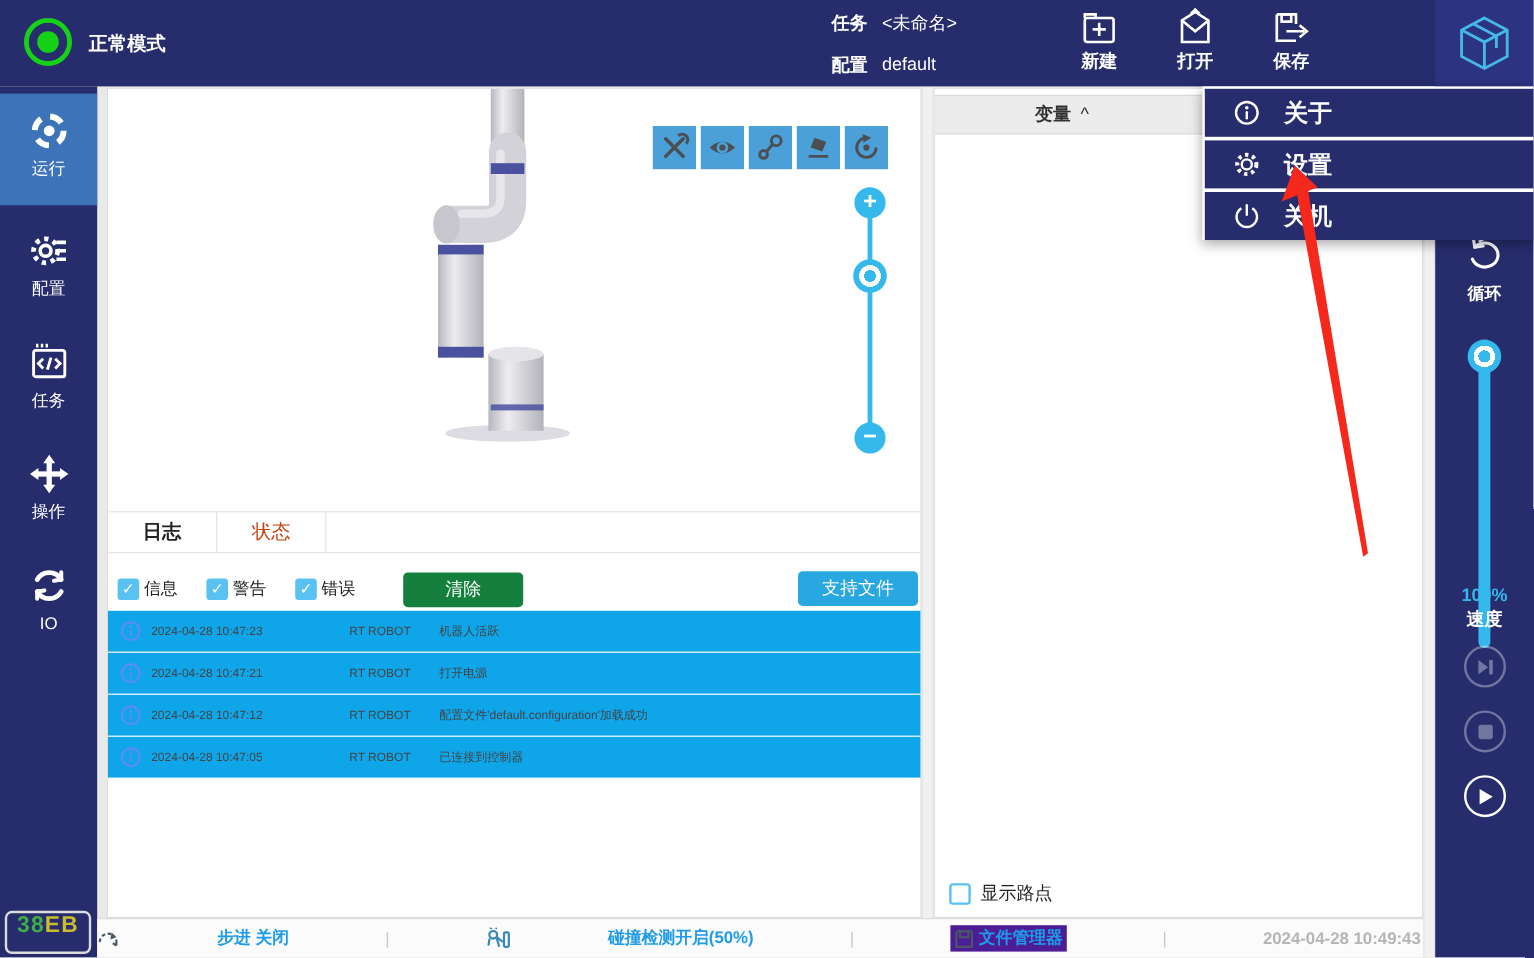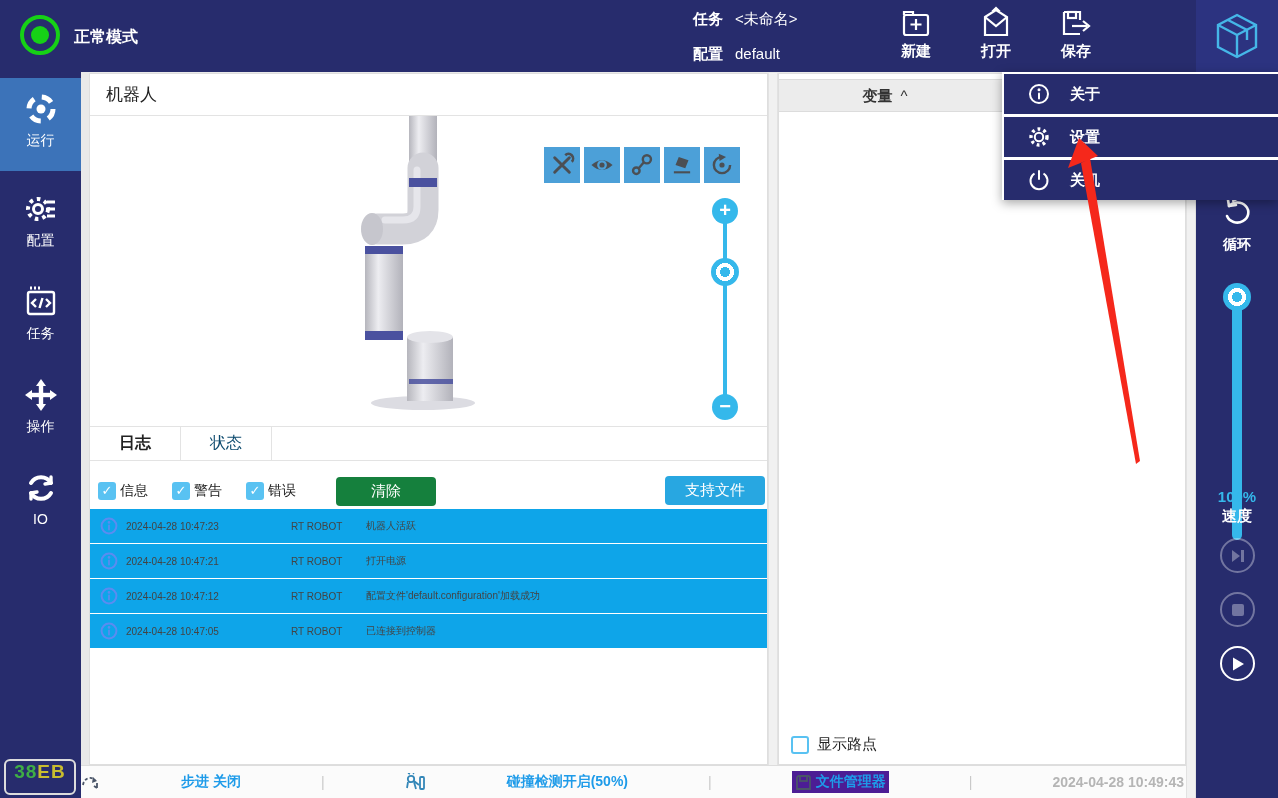--- a/index.html
+++ b/index.html
@@ -20,21 +20,21 @@
   .tb-action { position:absolute; top:6px; width:64px; text-align:center; color:#fff; cursor:pointer; }
   .tb-action .lbl { font-size:15px; font-weight:bold; margin-top:2px; }
   .tb-action svg { margin:0 auto; }
   .logo-tile { position:absolute; right:0; top:0; width:82px; height:72px; background:#2c3380;
                display:flex; align-items:center; justify-content:center; }
 
   
   .menu { position:absolute; left:1002px; top:72px; width:276px; background:#fff;
           padding:2px 0 0 2px; box-shadow:0 3px 10px rgba(0,0,0,.35); z-index:50; }
   .menu-item { height:40px; background:#272c6d; color:#fff; display:flex; align-items:center;
-               gap:20px; padding-left:24px; margin-bottom:3px; font-size:15px; font-weight:bold; cursor:pointer; }
+               gap:20px; padding-left:24px; margin-bottom:3px; font-size:20px; font-weight:bold; cursor:pointer; }
   .menu-item:last-child { margin-bottom:0; }
 
   .annotation-arrow { position:absolute; left:0; top:0; width:1278px; height:798px;
                       pointer-events:none; z-index:60; }
 
   
   .lsidebar { position:absolute; left:0; top:72px; width:81px; height:726px; background:#272c6d; }
   .nav-item { position:absolute; left:0; width:81px; height:93px; text-align:center; color:#fff; cursor:pointer; }
   .nav-item.active { background:#3c73b9; }
   .nav-item svg { margin:14px auto 6px auto; }
@@ -60,21 +60,21 @@
           color:#fff; font-size:20px; font-weight:bold; text-align:center; line-height:24px; cursor:pointer; }
   .zbtn.plus { top:0; } .zbtn.minus { top:196px; }
   .zknob { position:absolute; left:0; top:60px; width:28px; height:28px; border-radius:50%; cursor:pointer;
            background:radial-gradient(circle, #35b8eb 0 5px, #ffffff 5px 9px, #35b8eb 9px 14px); }
 
   .tabs-row { position:absolute; left:0; top:352px; width:677px; height:35px;
               border-top:1px solid #e3e3e3; border-bottom:1px solid #e3e3e3; display:flex; }
   .tab { width:91px; height:100%; display:flex; align-items:center; justify-content:center;
          font-size:16px; border-right:1px solid #e3e3e3; cursor:pointer; }
   .tab.active { font-weight:bold; color:#222; }
-  .tab.inactive { color:#0c4a6e; }
+  .tab.inactive { color:#c2410c; }
 
   .filter-row { position:absolute; left:0; top:399px; width:677px; height:36px;
                 display:flex; align-items:center; }
   .cb-group { display:flex; align-items:center; gap:4px; margin-left:8px; width:66px; }
   .cbx { width:18px; height:18px; border-radius:3px; background:#59c2f2; color:#fff; font-size:13px;
          text-align:center; line-height:18px; cursor:pointer; }
   .cb-lbl { font-size:14px; color:#222; }
   .btn { height:29px; border-radius:4px; color:#fff; font-size:15px; border:none;
          display:flex; align-items:center; justify-content:center; cursor:pointer; }
   .btn.clear { width:100px; margin-left:24px; background:#15803d; }
@@ -250,21 +250,20 @@
     </span>
     <div class="lbl">IO</div>
   </div>
   <div class="hex-badge">
     <span class="g">38</span>
       <span class="y">EB</span>
   </div>
 </div>
 
 <div class="main-panel">
-  <div class="panel-title">机器人</div>
 
   <div class="robot-view">
     <svg class="robot-svg" width="300" height="300" viewBox="0 0 300 300">
       <defs>
         <linearGradient id="tubeH" x1="0" y1="0" x2="1" y2="0">
           <stop offset="0" stop-color="#b6b6bd"></stop>
             <stop offset="0.35" stop-color="#ededf1"></stop>
             <stop offset="1" stop-color="#b2b2ba"></stop>
         </linearGradient>
         <linearGradient id="tubeV" x1="0" y1="0" x2="0" y2="1">

